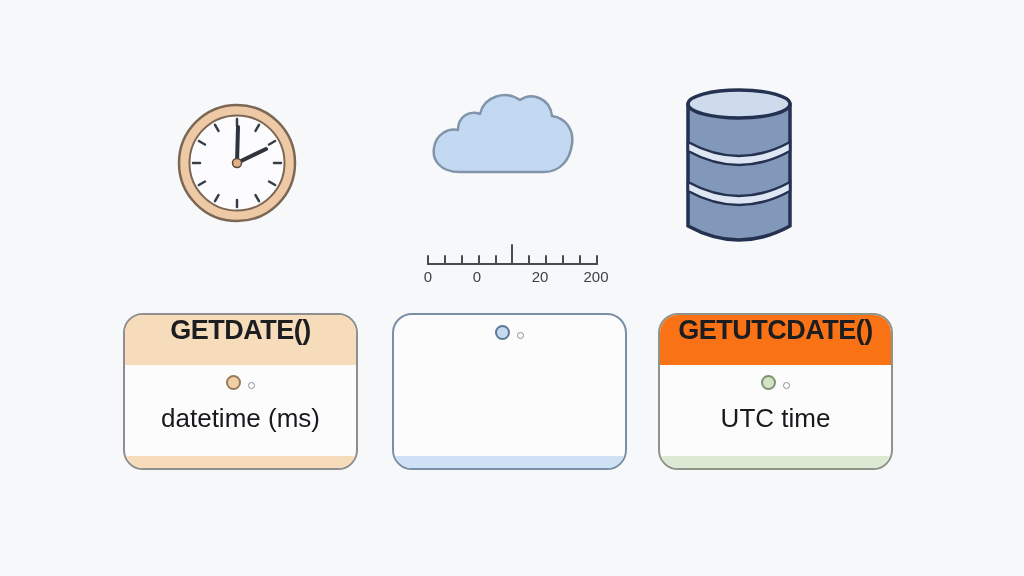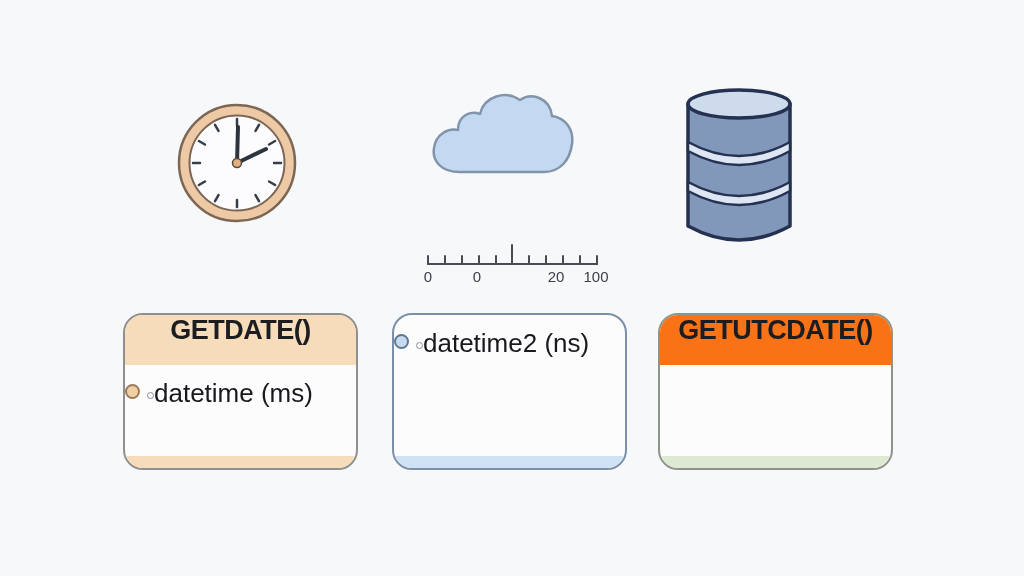--- a/index.html
+++ b/index.html
@@ -19,21 +19,21 @@
   .ruler-wrap{left:420px;top:242px;width:182px;height:48px;}
   .ruler-label{position:absolute;top:26px;transform:translateX(-50%);
                font-size:15px;white-space:nowrap;}
 
   
   .card{position:absolute;top:313px;width:235px;height:157px;
         background:#fcfcfd;border:2px solid #8f8f8f;border-radius:20px;
         box-sizing:border-box;overflow:hidden;}
   .card-header{height:50px;display:flex;align-items:flex-start;justify-content:center;}
   .card-title{font-size:27px;font-weight:700;letter-spacing:-0.5px;color:#1b1d21;}
-  .card-body{display:flex;flex-direction:row;align-items:center;}
+  .card-body{display:flex;flex-direction:column;align-items:center;}
   .dots-row{display:flex;align-items:center;margin-top:9px;height:16px;}
   .dot-big{width:15px;height:15px;border-radius:50%;border:2px solid #9b7a58;
            box-sizing:border-box;display:inline-block;}
   .dot-small{width:7px;height:7px;border-radius:50%;border:1.5px solid #8a8f96;
              background:#fdfdfe;box-sizing:border-box;display:inline-block;
              margin-left:7px;margin-top:7px;}
   .card-subtitle{margin-top:13px;font-size:26px;color:#17191d;}
   .card-footer{position:absolute;left:0;right:0;bottom:0;height:12px;
                border-radius:0 0 18px 18px;}
 </style>
@@ -103,22 +103,22 @@
         <line x1="92" y1="3" x2="92" y2="22"></line>
         <line x1="109" y1="14" x2="109" y2="22"></line>
         <line x1="126" y1="14" x2="126" y2="22"></line>
         <line x1="143" y1="14" x2="143" y2="22"></line>
         <line x1="160" y1="14" x2="160" y2="22"></line>
         <line x1="177" y1="14" x2="177" y2="22"></line>
       </g>
     </svg>
     <span class="ruler-label" style="left: 8px; color: rgb(60, 65, 72);">0</span>
     <span class="ruler-label" style="left: 57px; color: rgb(60, 65, 72);">0</span>
-    <span class="ruler-label" style="left: 136px; color: rgb(60, 65, 72);">20</span>
-    <span class="ruler-label" style="left: 176px; color: rgb(60, 65, 72);">100</span>
+    <span class="ruler-label" style="left: 120px; color: rgb(60, 65, 72);">20</span>
+    <span class="ruler-label" style="left: 176px; color: rgb(60, 65, 72);">200</span>
   </div>
 
   <div class="card" style="left: 123px; border-color: rgb(143, 143, 143);">
     <div class="card-header" style="background-color: rgb(246, 220, 186);">
       <span class="card-title">GETDATE()</span>
     </div>
     <div class="card-body">
       <div class="dots-row">
         <span class="dot-big" style="background-color: rgb(240, 207, 164); border-color: rgb(155, 122, 88);"></span>
         <span class="dot-small"></span>
@@ -127,25 +127,31 @@
     </div>
     <div class="card-footer" style="background-color: rgb(246, 220, 186);"></div>
   </div>
 
   <div class="card" style="left: 392px; border-color: rgb(123, 144, 167);">
     <div class="card-body">
       <div class="dots-row">
         <span class="dot-big" style="background-color: rgb(198, 218, 240); border-color: rgb(93, 120, 148);"></span>
         <span class="dot-small"></span>
       </div>
-      <div class="card-subtitle">datetime2 (ns)</div>
     </div>
     <div class="card-footer" style="background-color: rgb(207, 226, 245);"></div>
   </div>
 
   <div class="card" style="left: 658px; border-color: rgb(141, 148, 138);">
     <div class="card-header" style="background-color: #f97316;">
       <span class="card-title">GETUTCDATE()</span>
     </div>
+    <div class="card-body">
+      <div class="dots-row">
+        <span class="dot-big" style="background-color: rgb(211, 226, 194); border-color: rgb(125, 147, 112);"></span>
+        <span class="dot-small"></span>
+      </div>
+      <div class="card-subtitle">UTC time</div>
+    </div>
     <div class="card-footer" style="background-color: rgb(221, 233, 210);"></div>
   </div>
 
 </div>
 
 </body></html>

